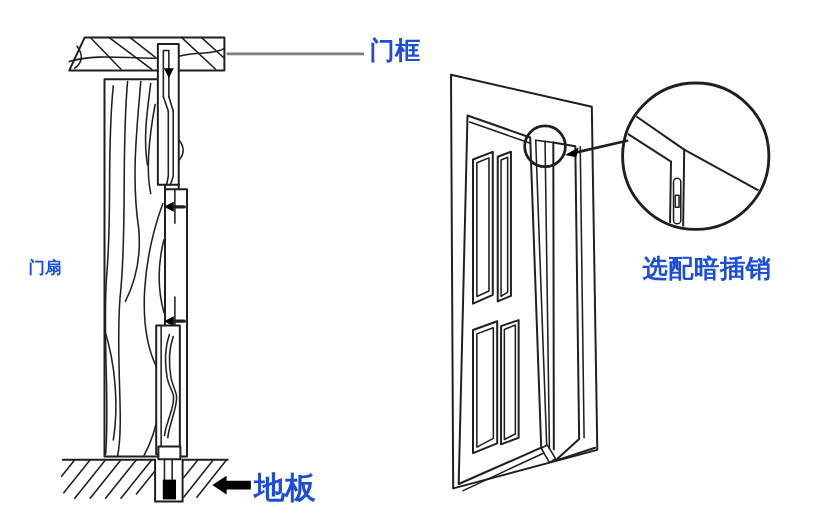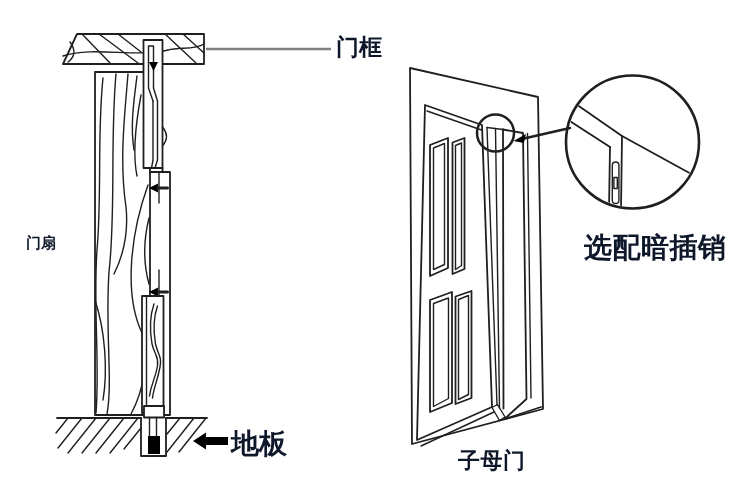--- a/index.html
+++ b/index.html
@@ -11,25 +11,25 @@
   html,body{margin:0;padding:0;}
   body{background:var(--color-background);font-family:"DejaVu Sans","Liberation Sans",sans-serif;}
   #stage{position:relative;width:750px;height:483px;background:var(--color-background);overflow:hidden;}
   svg{position:absolute;left:0;top:0;}
   .ln{stroke:var(--color-line);fill:none;stroke-width:1.8;stroke-linecap:round;stroke-linejoin:round;}
   .thin{stroke-width:1.4;}
   .thick{stroke-width:2.5;}
   .wfill{fill:var(--color-background);}
   .bfill{fill:var(--color-fill);stroke:none;}
   .leader{stroke:var(--color-leader);stroke-width:2.6;fill:none;}
-  .lbl{position:absolute;color:#0f172a;font-weight:700;white-space:nowrap;line-height:1.1;}
+  .lbl{position:absolute;color:#1d4ed8;font-weight:700;white-space:nowrap;line-height:1.1;}
   .lbl-frame{left:336px;top:35px;font-size:23px;}
   .lbl-leaf{left:26px;top:235px;font-size:15px;}
   .lbl-floor{left:231px;top:429px;font-size:28px;}
-  .lbl-bolt{left:584px;top:233px;font-size:28px;letter-spacing:0.5px;}
+  .lbl-bolt{left:584px;top:233px;font-size:23px;letter-spacing:0.5px;}
   .lbl-door{left:458px;top:449px;font-size:22px;letter-spacing:0.5px;}
 </style>
 </head>
 <body>
 
 <div id="stage">
   <svg width="750" height="483" viewBox="0 0 750 483">
 
     <g>
 
@@ -164,14 +164,13 @@
           <rect class="ln thin" x="613.9" y="177.5" width="3.4" height="11"></rect>
         </g>
       </g>
     </g>
   </svg>
 
   <div class="lbl lbl-frame">门框</div>
   <div class="lbl lbl-leaf">门扇</div>
   <div class="lbl lbl-floor">地板</div>
   <div class="lbl lbl-bolt">选配暗插销</div>
-  <div class="lbl lbl-door">子母门</div>
 </div>
 
 </body></html>

